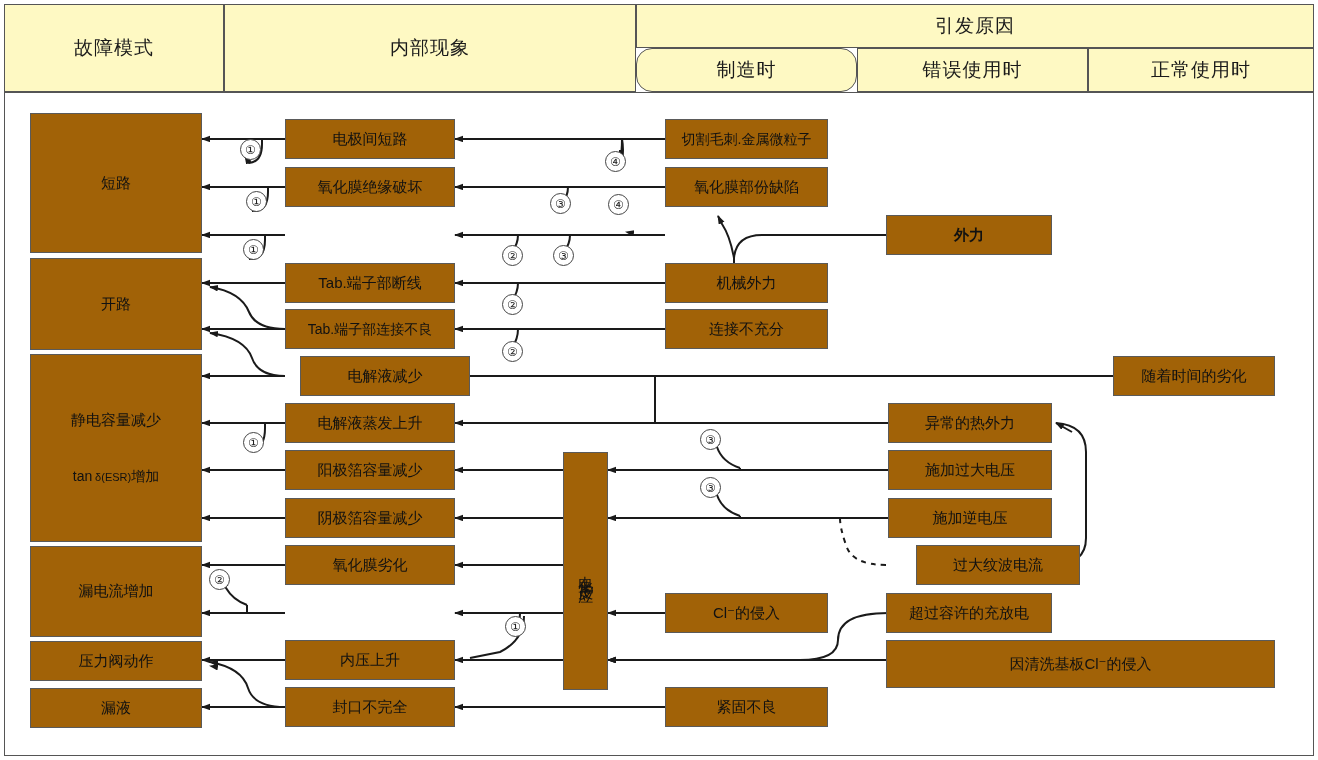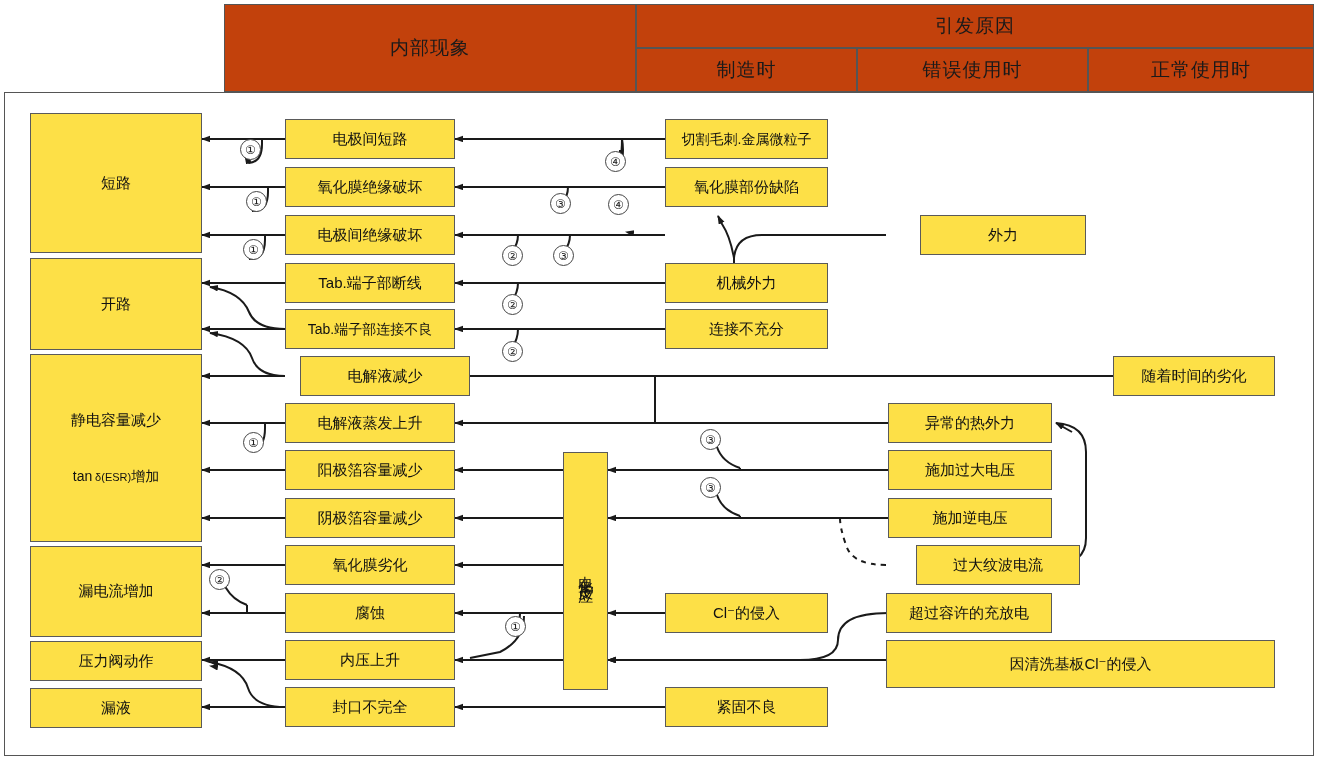--- a/index.html
+++ b/index.html
@@ -1,53 +1,56 @@
 <!DOCTYPE html>
 <html><head>
 <meta charset="utf-8">
 <style>
   html,body{margin:0;padding:0;background:#ffffff;}
   body{font-family:"Liberation Sans","DejaVu Sans",sans-serif;}
   #root{position:relative;width:1318px;height:760px;overflow:hidden;background:#fff;}
 
   
-  .hdr{position:absolute;box-sizing:border-box;background:#c2410c;border:1.5px solid #555;
+  .hdr{position:absolute;box-sizing:border-box;background:#fef9c3;border:1.5px solid #555;
        display:flex;align-items:center;justify-content:center;color:#1a1a1a;}
   .hdr span{font-size:19px;letter-spacing:1px;}
 
   
   #frame{position:absolute;left:4px;top:92px;width:1310px;height:664px;
          box-sizing:border-box;border:1.5px solid #555;background:#fff;}
 
   
   #wires{position:absolute;left:0;top:0;width:1318px;height:760px;pointer-events:none;}
 
   
-  .node{position:absolute;box-sizing:border-box;border:1.5px solid #5a5a5a;background:#fde047;
+  .node{position:absolute;box-sizing:border-box;border:1.5px solid #5a5a5a;background:#a16207;
         display:flex;align-items:center;justify-content:center;text-align:center;
         color:#111;font-size:15px;line-height:1.35;}
   .node.big{flex-direction:column;gap:37px;}
   .node .sub{font-size:14px;}
   .node .sub .sm{font-size:11px;}
   .vert{writing-mode:vertical-rl;text-orientation:upright;letter-spacing:3px;font-size:15px;}
   .num{position:absolute;width:19px;height:19px;border:1.2px solid #444;border-radius:50%;
        display:flex;align-items:center;justify-content:center;font-size:12px;color:#222;background:#fff;}
 </style>
 </head>
 <body>
 
 <div id="root">
 
+  <div class="hdr" style="left:4px;top:4px;width:220px;height:88px;">
+    <span>故障模式</span>
+  </div>
   <div class="hdr" style="left:224px;top:4px;width:412px;height:88px;">
     <span>内部现象</span>
   </div>
   <div class="hdr" style="left:636px;top:4px;width:678px;height:44px;">
     <span>引发原因</span>
   </div>
-  <div class="hdr" style="left:636px;top:48px;width:221px;height:44px;">
+  <div class="hdr" style="left:636px;top:48px;width:221px;height:44px;border-radius:16px;">
     <span>制造时</span>
   </div>
   <div class="hdr" style="left:857px;top:48px;width:231px;height:44px;">
     <span>错误使用时</span>
   </div>
   <div class="hdr" style="left:1088px;top:48px;width:226px;height:44px;">
     <span>正常使用时</span>
   </div>
 
   <div id="frame"></div>
@@ -213,23 +216,20 @@
   <div class="node" style="left:30px;top:688px;width:172px;height:40px;">
     <span>漏液</span>
   </div>
 
   <div class="node" style="left:285px;top:119px;width:170px;height:40px;">
     <span>电极间短路</span>
   </div>
   <div class="node" style="left:285px;top:167px;width:170px;height:40px;">
     <span>氧化膜绝缘破坏</span>
   </div>
-  <div class="node" style="left:285px;top:215px;width:170px;height:40px;">
-    <span>电极间绝缘破坏</span>
-  </div>
   <div class="node" style="left:285px;top:263px;width:170px;height:40px;">
     <span>Tab.端子部断线</span>
   </div>
   <div class="node" style="left:285px;top:309px;width:170px;height:40px;">
     <span style="font-size:14px;">Tab.端子部连接不良</span>
   </div>
   <div class="node" style="left:300px;top:356px;width:170px;height:40px;">
     <span>电解液减少</span>
   </div>
   <div class="node" style="left:285px;top:403px;width:170px;height:40px;">
@@ -237,23 +237,20 @@
   </div>
   <div class="node" style="left:285px;top:450px;width:170px;height:40px;">
     <span>阳极箔容量减少</span>
   </div>
   <div class="node" style="left:285px;top:498px;width:170px;height:40px;text-align:center;">
     <span>阴极箔容量减少</span>
   </div>
   <div class="node" style="left:285px;top:545px;width:170px;height:40px;">
     <span>氧化膜劣化</span>
   </div>
-  <div class="node" style="left:285px;top:593px;width:170px;height:40px;">
-    <span>腐蚀</span>
-  </div>
   <div class="node" style="left:285px;top:640px;width:170px;height:40px;">
     <span>内压上升</span>
   </div>
   <div class="node" style="left:285px;top:687px;width:170px;height:40px;">
     <span>封口不完全</span>
   </div>
 
   <div class="node" style="left:563px;top:452px;width:45px;height:238px;">
     <span class="vert">电化学反应</span>
   </div>
@@ -270,21 +267,21 @@
   <div class="node" style="left:665px;top:309px;width:163px;height:40px;">
     <span>连接不充分</span>
   </div>
   <div class="node" style="left:665px;top:593px;width:163px;height:40px;">
     <span>Cl⁻的侵入</span>
   </div>
   <div class="node" style="left:665px;top:687px;width:163px;height:40px;">
     <span>紧固不良</span>
   </div>
 
-  <div class="node" style="left:920px;top:215px;width:166px;height:40px;">
+  <div class="node" style="left:886px;top:215px;width:166px;height:40px;font-weight:bold;">
     <span>外力</span>
   </div>
   <div class="node" style="left:888px;top:403px;width:164px;height:40px;">
     <span>异常的热外力</span>
   </div>
   <div class="node" style="left:888px;top:450px;width:164px;height:40px;">
     <span>施加过大电压</span>
   </div>
   <div class="node" style="left:888px;top:498px;width:164px;height:40px;">
     <span>施加逆电压</span>

